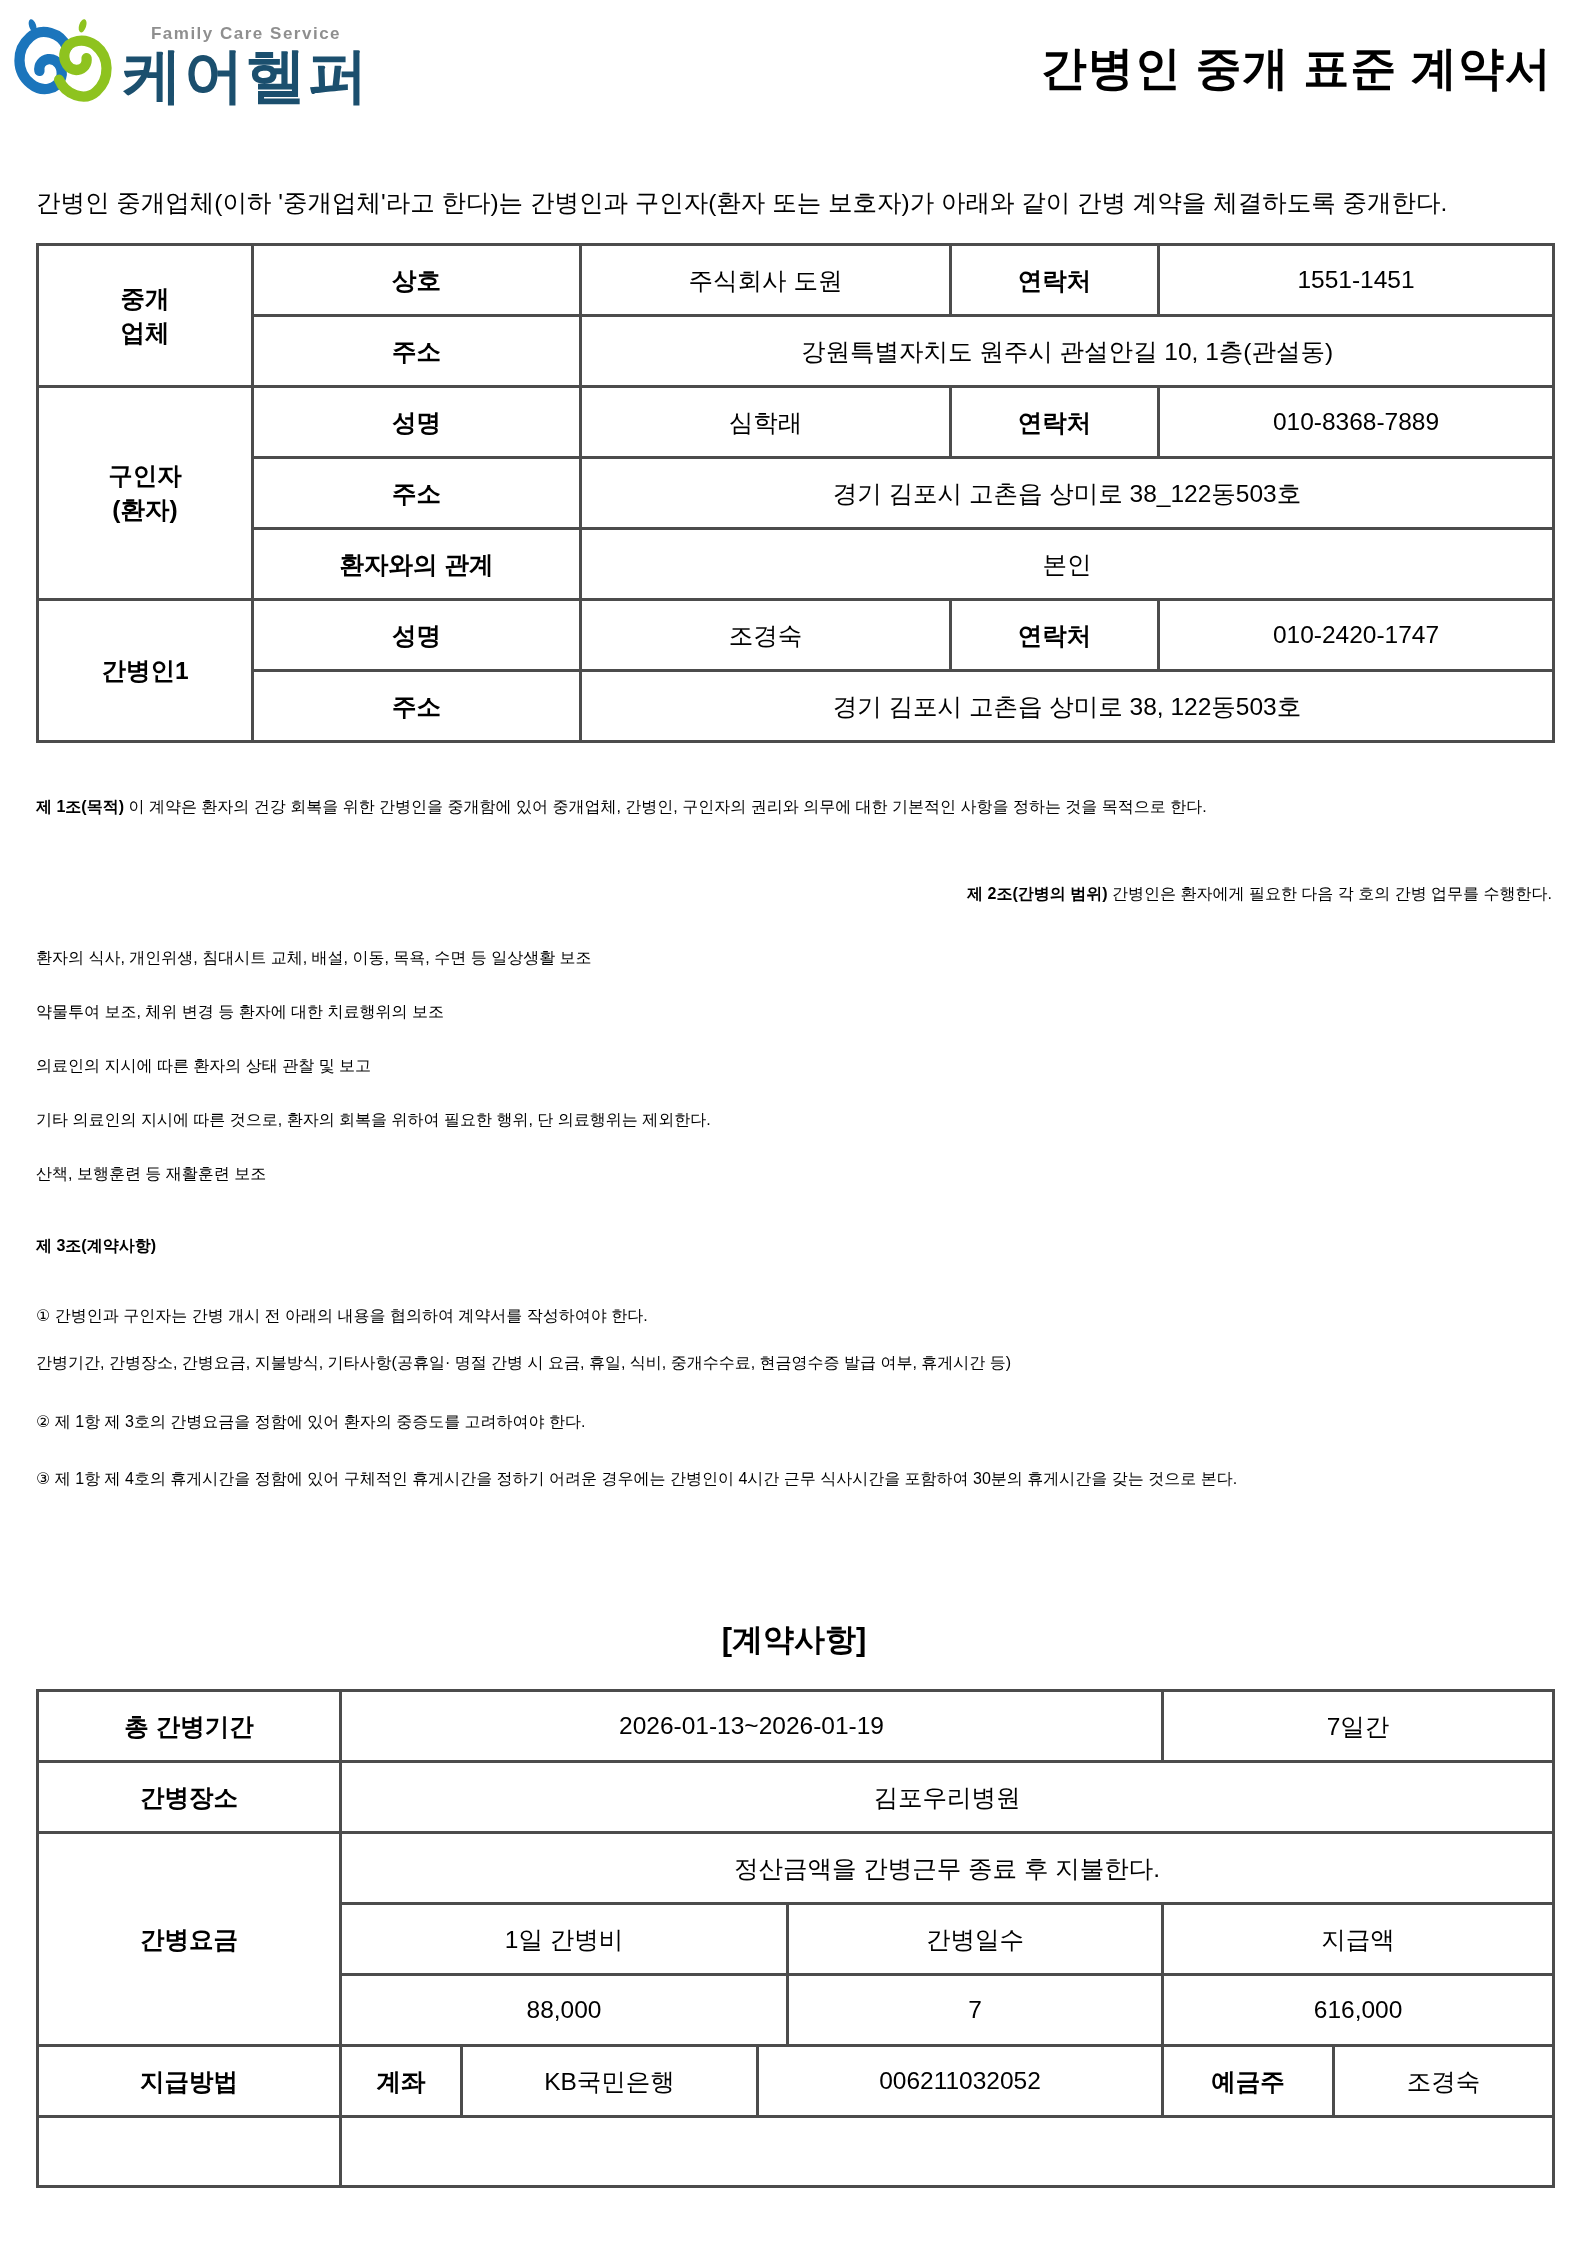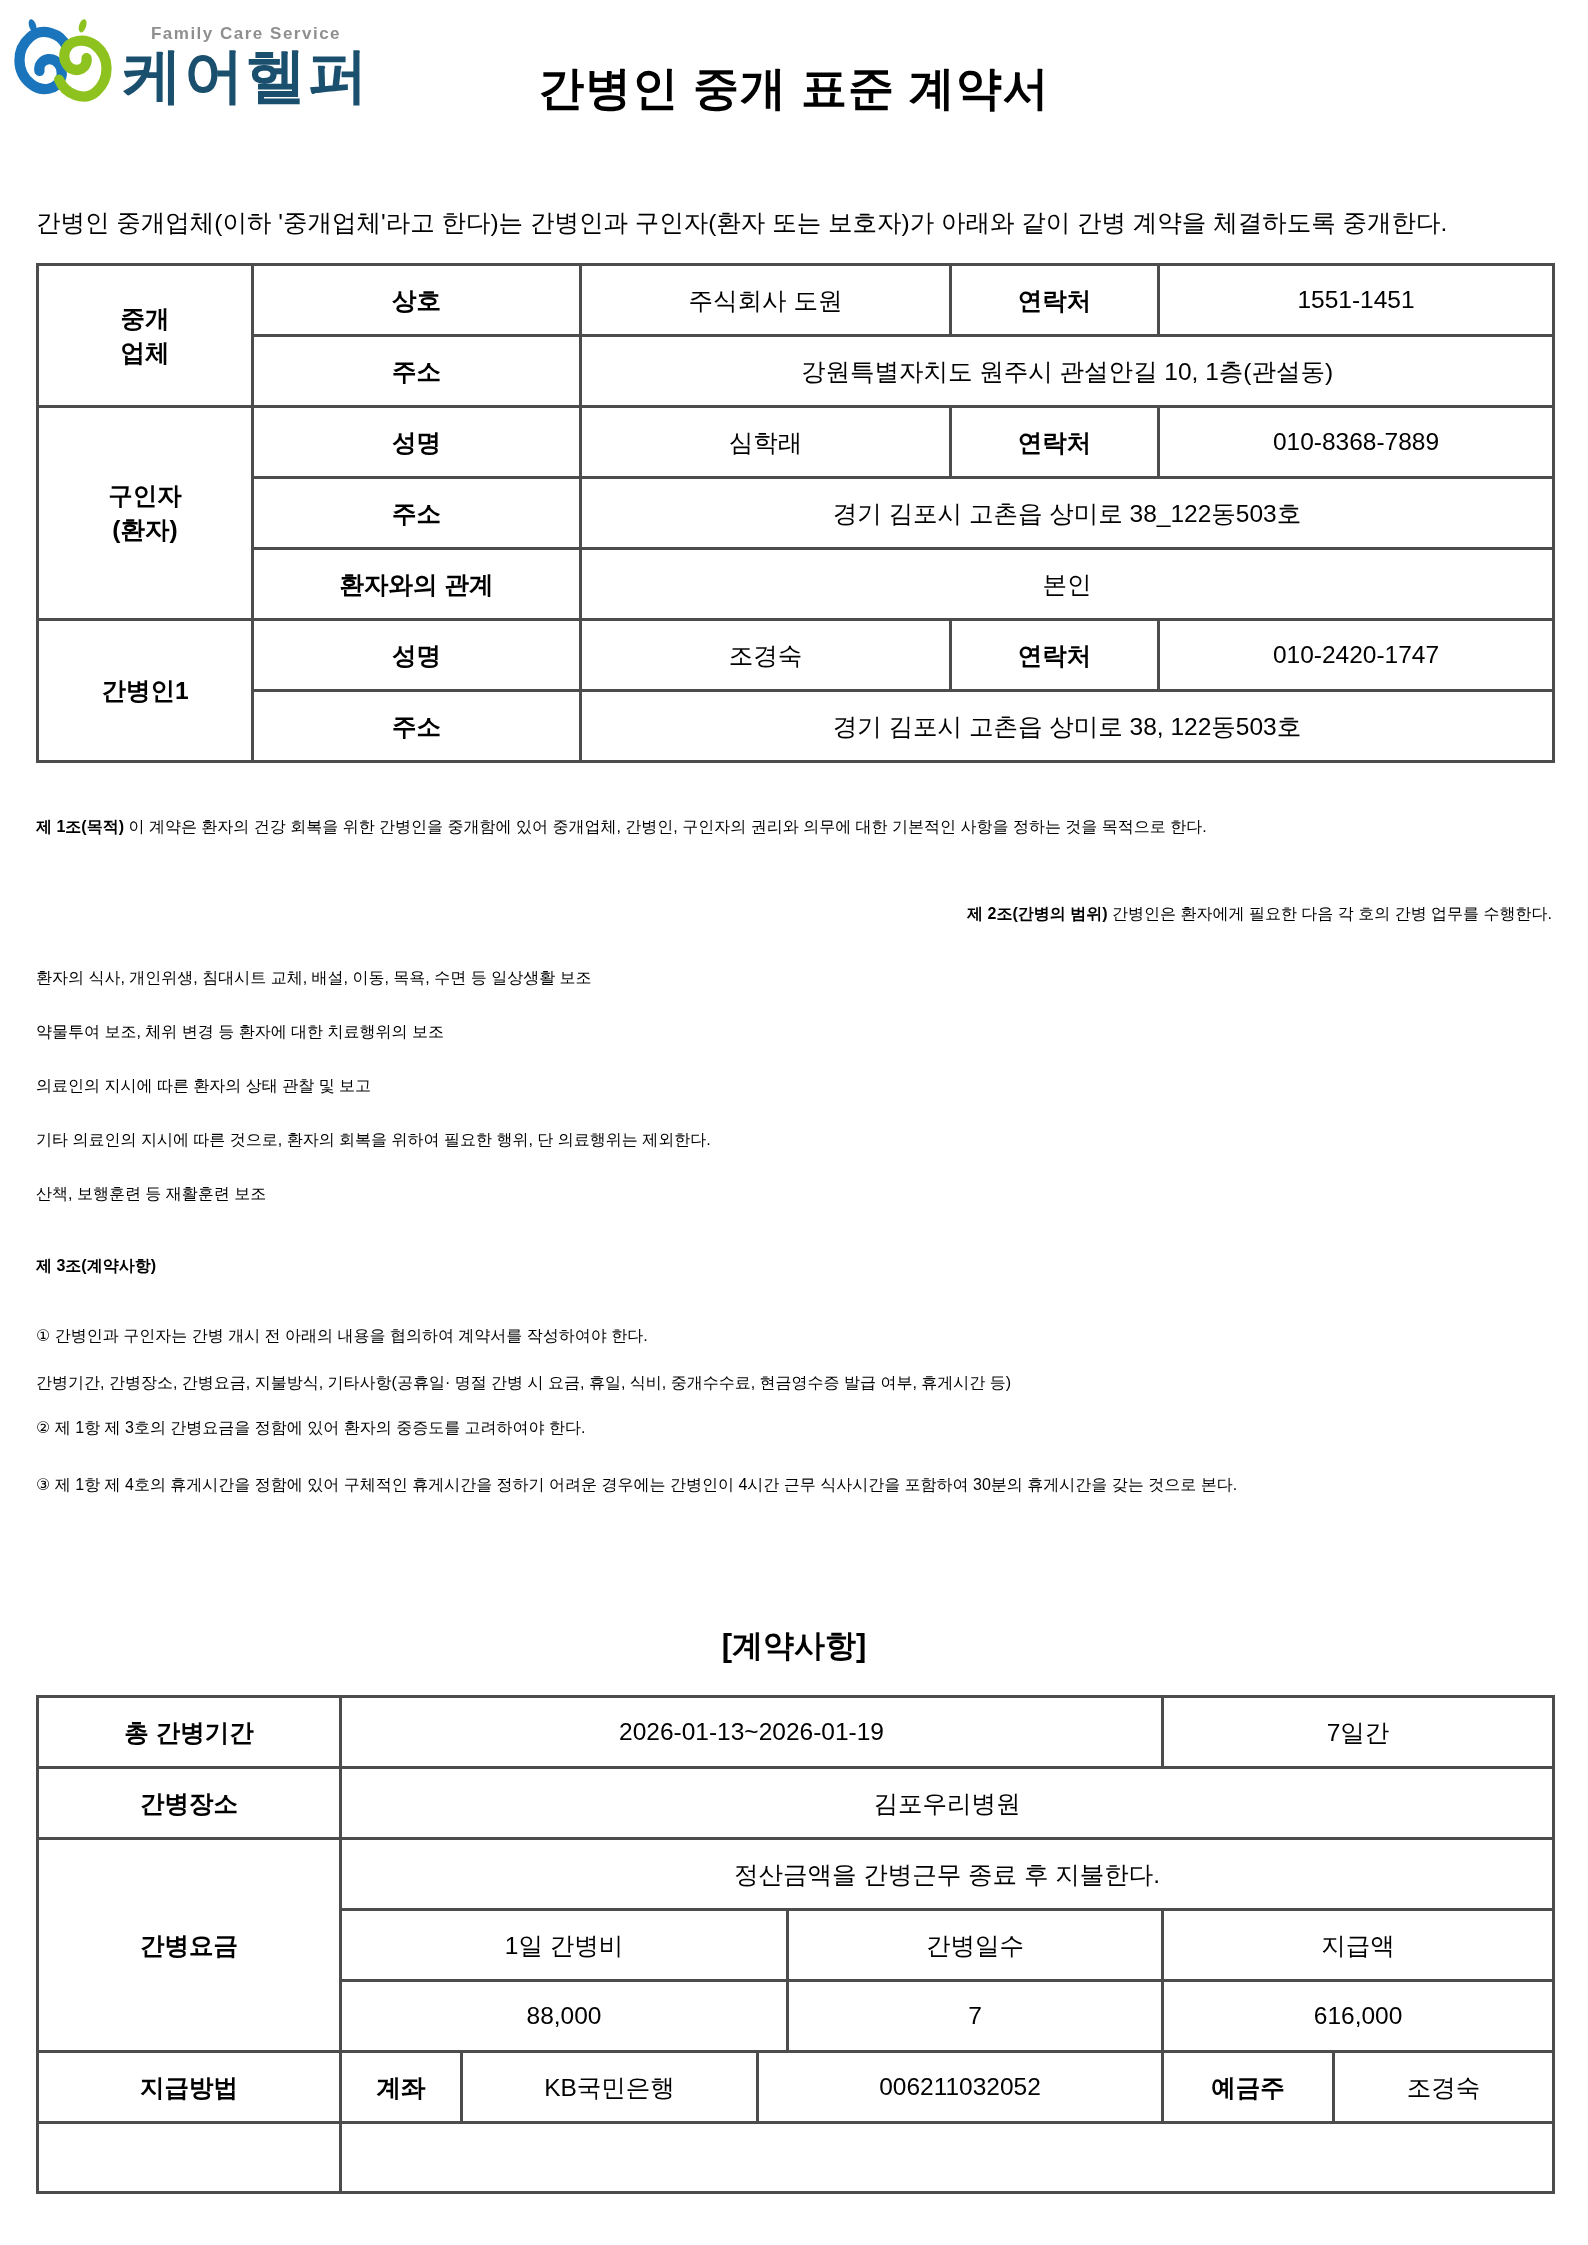--- a/index.html
+++ b/index.html
@@ -8,31 +8,31 @@
   .page { position: relative; width: 1588px; height: 2245px; padding: 0 36px; overflow: hidden; background: #fff; }
 
   
   .logo { position: absolute; top: 14px; left: 12px; display: flex; align-items: flex-start; }
   .logo-mark { width: 102px; height: 102px; flex: 0 0 auto; }
   .logo-text { margin-left: 8px; padding-top: 10px; }
   .logo-tagline { font-size: 17px; letter-spacing: 1.5px; color: #8f8f8f; text-align: center; font-weight: bold; }
   .logo-brand { font-size: 60px; font-weight: 800; color: #1b4f6e; letter-spacing: 2px; line-height: 1.05; }
 
   
-  .title { padding-top: 58px; text-align: center; font-size: 46px; font-weight: 800; letter-spacing: 1px; }
+  .title { padding-top: 38px; text-align: right; font-size: 46px; font-weight: 800; letter-spacing: 1px; }
   .intro { margin-top: 86px; font-size: 24.5px; line-height: 34px; }
   .para { font-size: 16px; }
   .a1 { margin-top: 44px; line-height: 40px; }
   .a2h { margin-top: 54px; line-height: 26px; text-align: right; }
   .item-first { margin-top: 38px; line-height: 26px; }
   .item { margin-top: 28px; line-height: 26px; }
   .a3h { margin-top: 46px; line-height: 26px; }
   .c1 { margin-top: 44px; line-height: 26px; }
   .c1b { margin-top: 14px; line-height: 40px; }
-  .c2 { margin-top: 12px; line-height: 26px; }
+  .c2 { margin-top: 26px; line-height: 26px; }
   .c3 { margin-top: 24px; line-height: 40px; }
   .b { font-weight: bold; }
   .sec-head { margin-top: 120px; text-align: center; font-size: 31px; font-weight: 800; }
 
   
   table { border-collapse: collapse; table-layout: fixed; width: 1516px; }
   td { border: 3px solid #4c4c4c; text-align: center; vertical-align: middle; font-size: 24.5px; padding: 0 8px; overflow: hidden; }
   .t1 { margin-top: 23px; }
   .t1 tr, .t2 tr { height: 71px; }
   .t2 { margin-top: 28px; }

